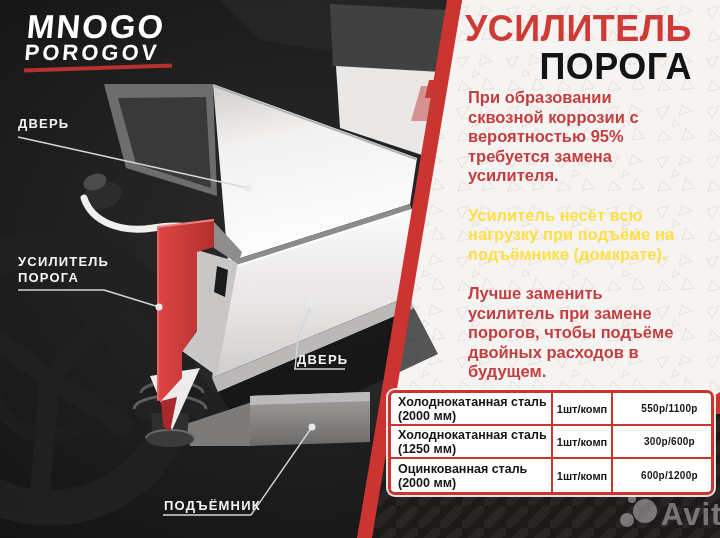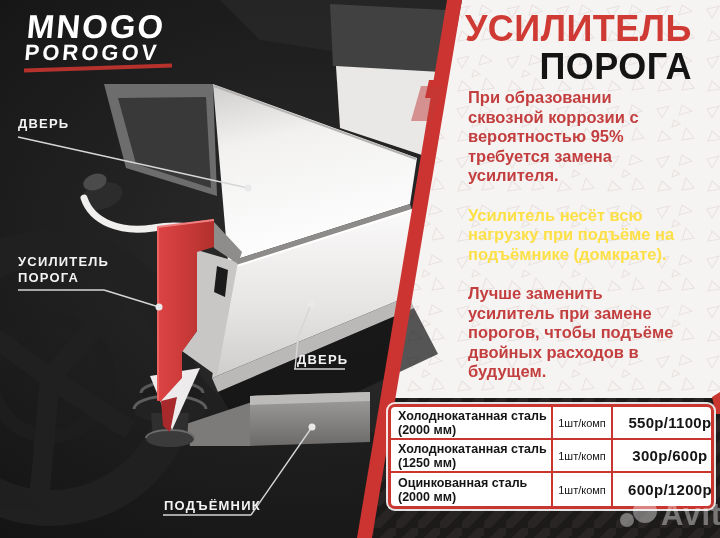--- a/index.html
+++ b/index.html
@@ -25,30 +25,30 @@
   
   .title{right:28px;top:10px;text-align:right;font-weight:800;font-size:36px;line-height:38px;letter-spacing:.5px;}
   .title-l1{color:#cf3a34;}
   .title-l2{color:#141414;}
   .paras{left:468px;top:88px;width:220px;}
   .paras p{margin:0 0 20px 0;font-size:16.5px;line-height:19.5px;font-weight:700;}
   .p-red{color:#c33f3f;}
   .p-dark{color:#fde047;}
 
   
-  .price-table{left:388px;top:404px;width:320px;height:99px;background:#ffffff;
+  .price-table{left:388px;top:390px;width:320px;height:99px;background:#ffffff;
     border:3px solid #c8362f;border-radius:7px;box-shadow:0 0 0 2px rgba(250,248,248,.9);
     display:grid;grid-template-columns:162px 60px 1fr;grid-template-rows:1fr 1fr 1fr;overflow:hidden;}
   .pt-cell{border-right:2px solid #c8362f;border-bottom:2px solid #c8362f;
     display:flex;flex-direction:column;justify-content:center;color:#151515;}
   .pt-cell:nth-child(3n){border-right:none;}
   .pt-cell:nth-child(n+7){border-bottom:none;}
   .pt-mat{padding:1px 4px 1px 7px;font-size:12.5px;line-height:14px;font-weight:800;}
-  .pt-unit{align-items:center;font-size:11px;font-weight:400;}
-  .pt-price{align-items:center;font-size:15px;font-weight:800;letter-spacing:.3px;padding-left:15px;}
+  .pt-unit{align-items:center;font-size:11px;font-weight:700;}
+  .pt-price{align-items:center;font-size:10px;font-weight:800;letter-spacing:.3px;padding-left:15px;}
 
   .watermark{position:absolute;left:0;top:0;z-index:3;pointer-events:none;}
 </style>
 </head>
 <body>
 
 <div class="canvas">
 
   <svg class="bg" width="720" height="538" viewBox="0 0 720 538">
     <defs>

